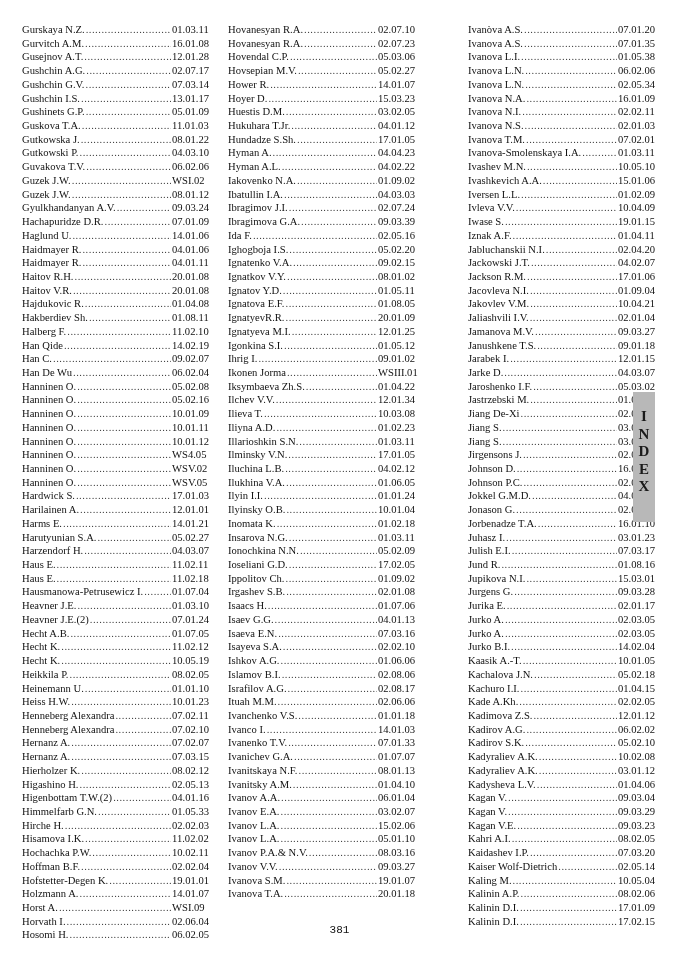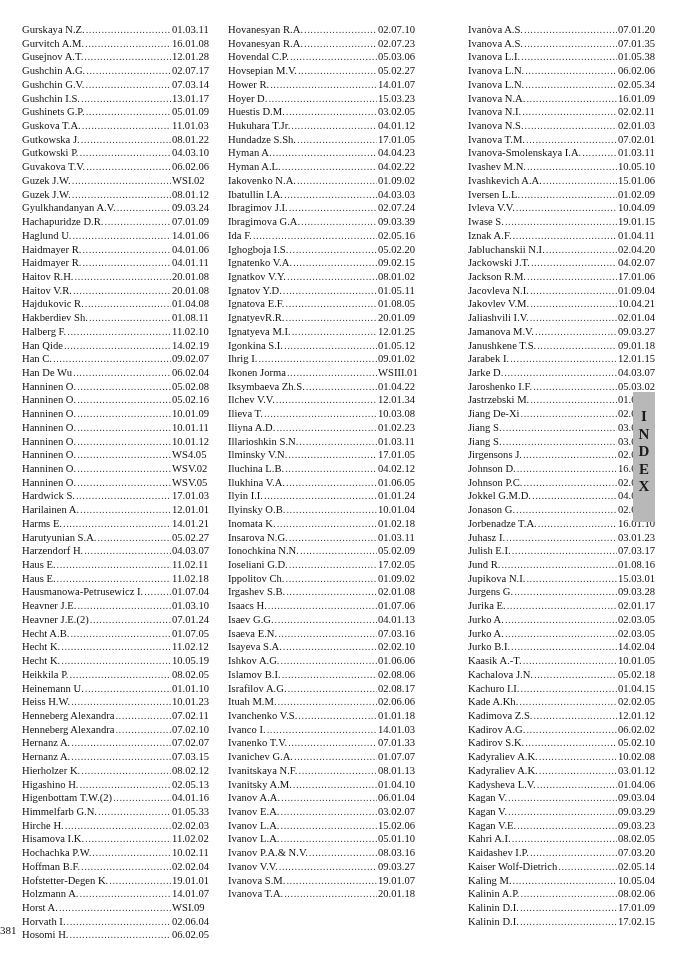--- a/index.html
+++ b/index.html
@@ -25,22 +25,22 @@
   }
   .entry .ref { flex: 0 0 auto; padding-left: 1px; width: 46px; text-align: left; }
   .tab {
     position: absolute; left: 633px; top: 392px; width: 22px; height: 130px;
     background: #b8b8b8; display: flex; flex-direction: column; align-items: center; padding-top: 16px; box-sizing: border-box;
   }
   .tab span {
     font-family: "Liberation Serif", serif; font-weight: bold; font-size: 15px; line-height: 17.5px; color: #1a1a1a;
   }
   .page-number {
-    position: absolute; left: 0; width: 679px; top: 924px; text-align: left;
-    font-size: 11px; font-family: Liberation Serif, serif;
+    position: absolute; left: 0; width: 679px; top: 924px; text-align: center;
+    font-size: 11px; font-family: Liberation Mono, monospace;
   }
 </style>
 </head>
 <body>
 
 <div class="page">
   <div class="col col1">
       <div class="entry">
         <span class="name">Gurskaya N.Z.</span>
         <span class="leader"></span>

